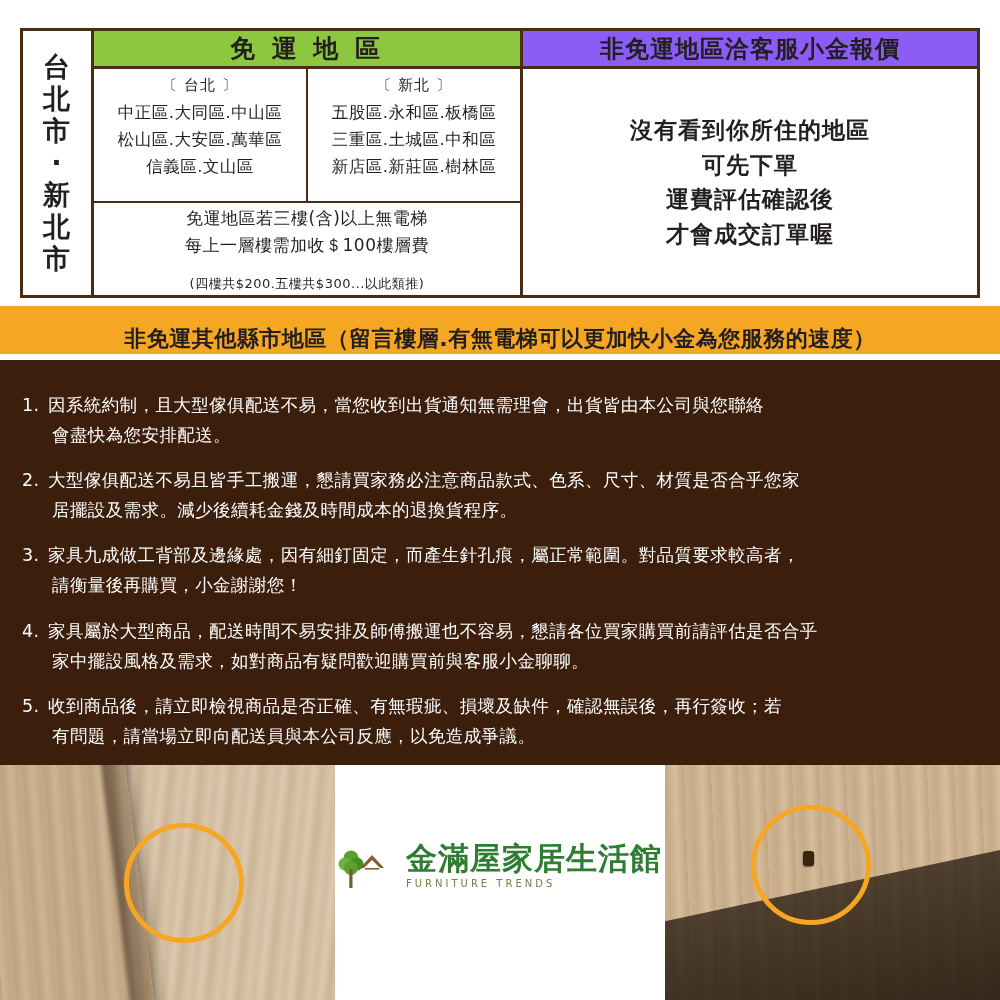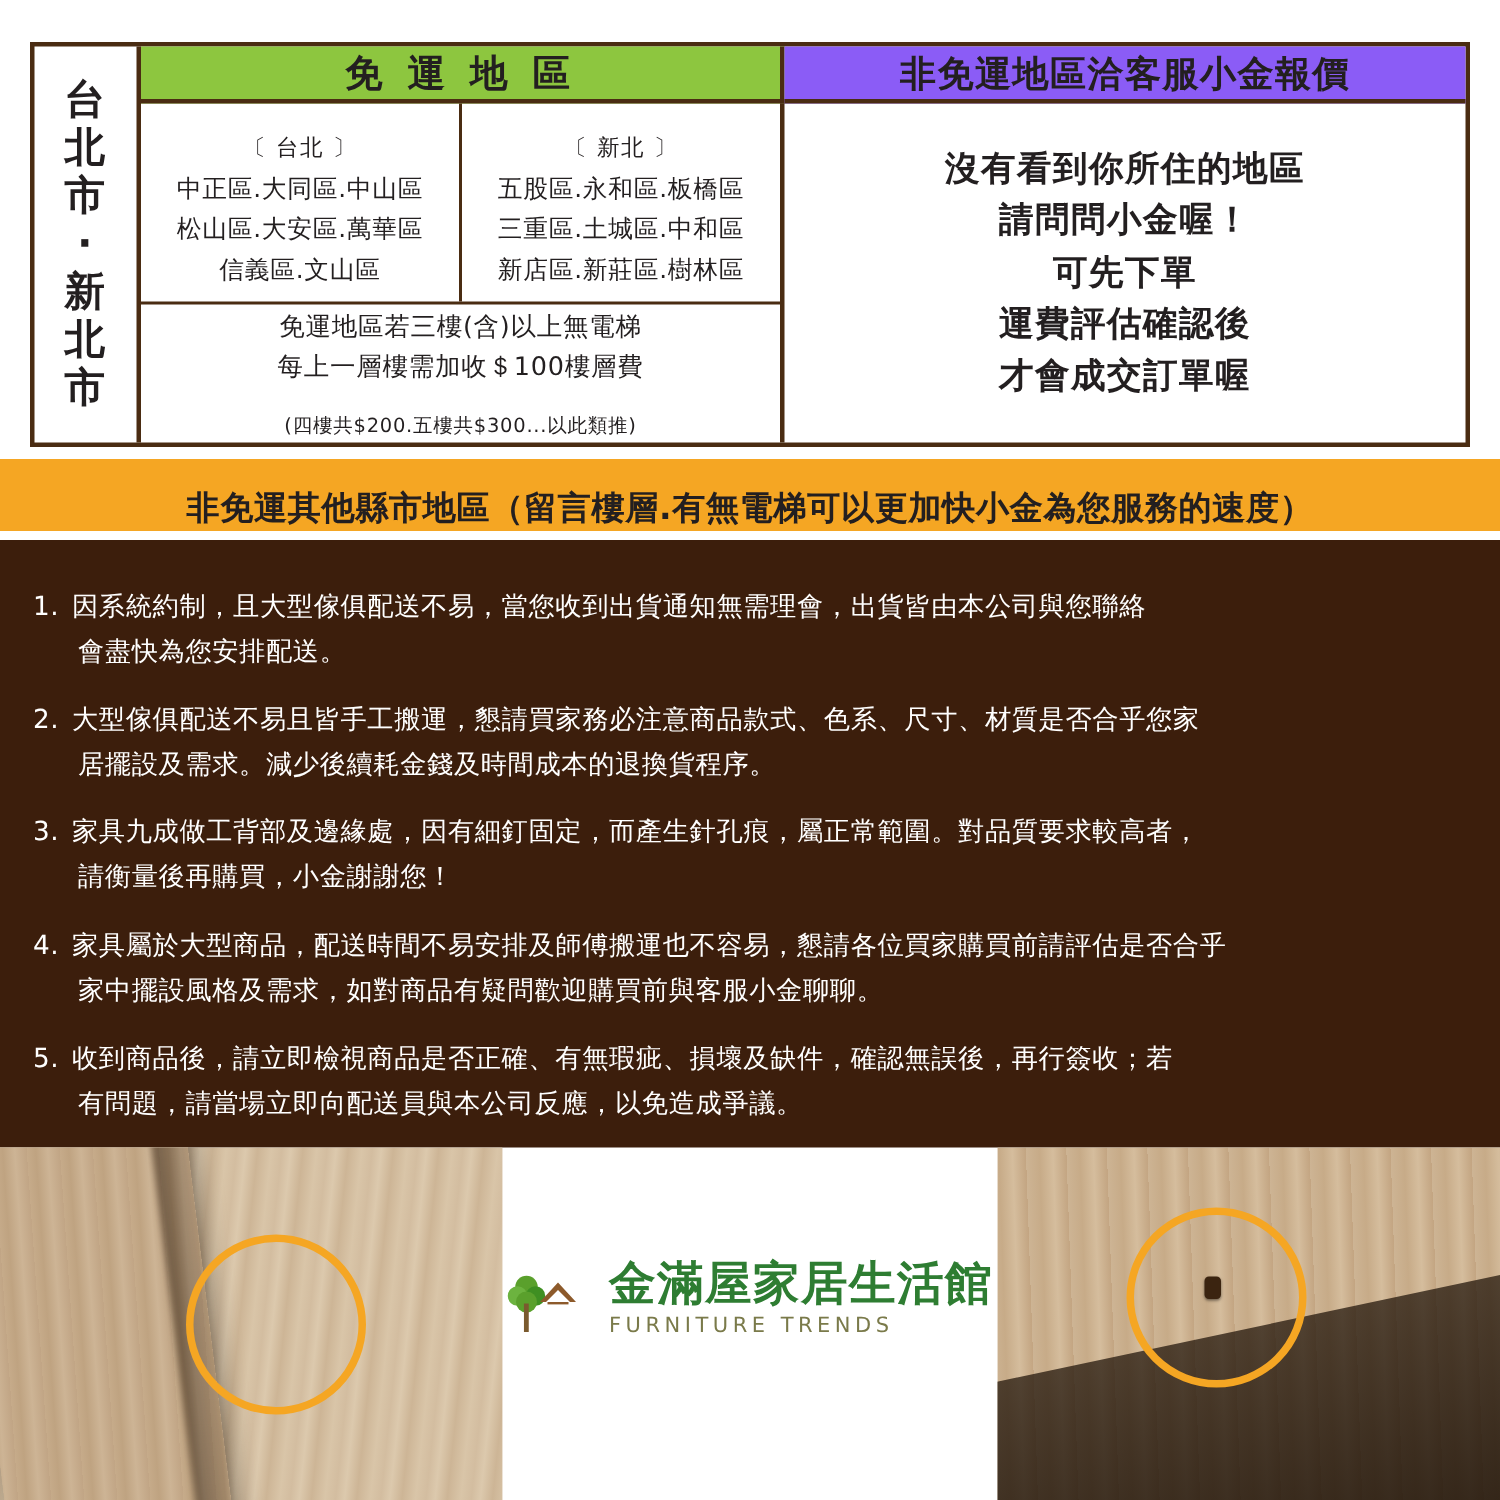--- a/index.html
+++ b/index.html
@@ -44,21 +44,21 @@
     flex:1;background:#8b5cf6;border-bottom:3px solid #4a2c12;
     font-size:24px;letter-spacing:1px;
   }
   .tbl-body{display:flex;flex:1;}
   .free-col{
     flex:0 0 429px;border-right:3px solid #4a2c12;
     display:flex;flex-direction:column;box-sizing:border-box;
   }
   .city-row{display:flex;flex:0 0 132px;}
   .city-box{
-    flex:1;box-sizing:border-box;padding-top:20px;
+    flex:1;box-sizing:border-box;padding-top:7px;
     display:flex;flex-direction:column;align-items:center;
   }
   .city-box.left{border-right:2px solid #4a2c12;}
   .city-title{font-size:15px;margin-bottom:5px;letter-spacing:1px;}
   .city-line{font-size:16.5px;line-height:1.62;letter-spacing:0.5px;white-space:nowrap;}
   .floor-box{
     flex:1;border-top:2px solid #4a2c12;
     display:flex;flex-direction:column;align-items:center;justify-content:flex-start;
     padding:2px 0;
   }
@@ -153,21 +153,21 @@
   .logo{
     position:absolute;left:50%;top:838px;transform:translateX(-50%);
     display:flex;align-items:center;gap:22px;
   }
   .logo-mark{width:46px;height:56px;position:relative;}
   .logo-text{display:flex;flex-direction:column;align-items:flex-start;}
   .logo-cn{
     font-size:31px;font-weight:bold;color:#2e7d32;letter-spacing:1px;line-height:1;
   }
   .logo-en{
-    font-size:14px;color:#7a7a4a;letter-spacing:3px;margin-top:4px;text-align:right;
+    font-size:10px;color:#7a7a4a;letter-spacing:3px;margin-top:4px;text-align:right;
   }
 </style>
 </head>
 <body>
 
 <div class="page">
 
   <div class="ship-table">
 
     <div class="side-label">
@@ -212,21 +212,20 @@
 
           <div class="floor-box">
             <div class="floor-line">免運地區若三樓(含)以上無電梯</div>
             <div class="floor-line">每上一層樓需加收＄100樓層費</div>
             <div class="floor-note">(四樓共$200.五樓共$300...以此類推)</div>
           </div>
         </div>
 
         <div class="paid-col">
           <div class="paid-line">沒有看到你所住的地區</div>
-          <div class="paid-line">請問問小金喔！</div>
           <div class="paid-line">可先下單</div>
           <div class="paid-line">運費評估確認後</div>
           <div class="paid-line">才會成交訂單喔</div>
         </div>
 
       </div>
     </div>
   </div>
 
   <div class="banner">

